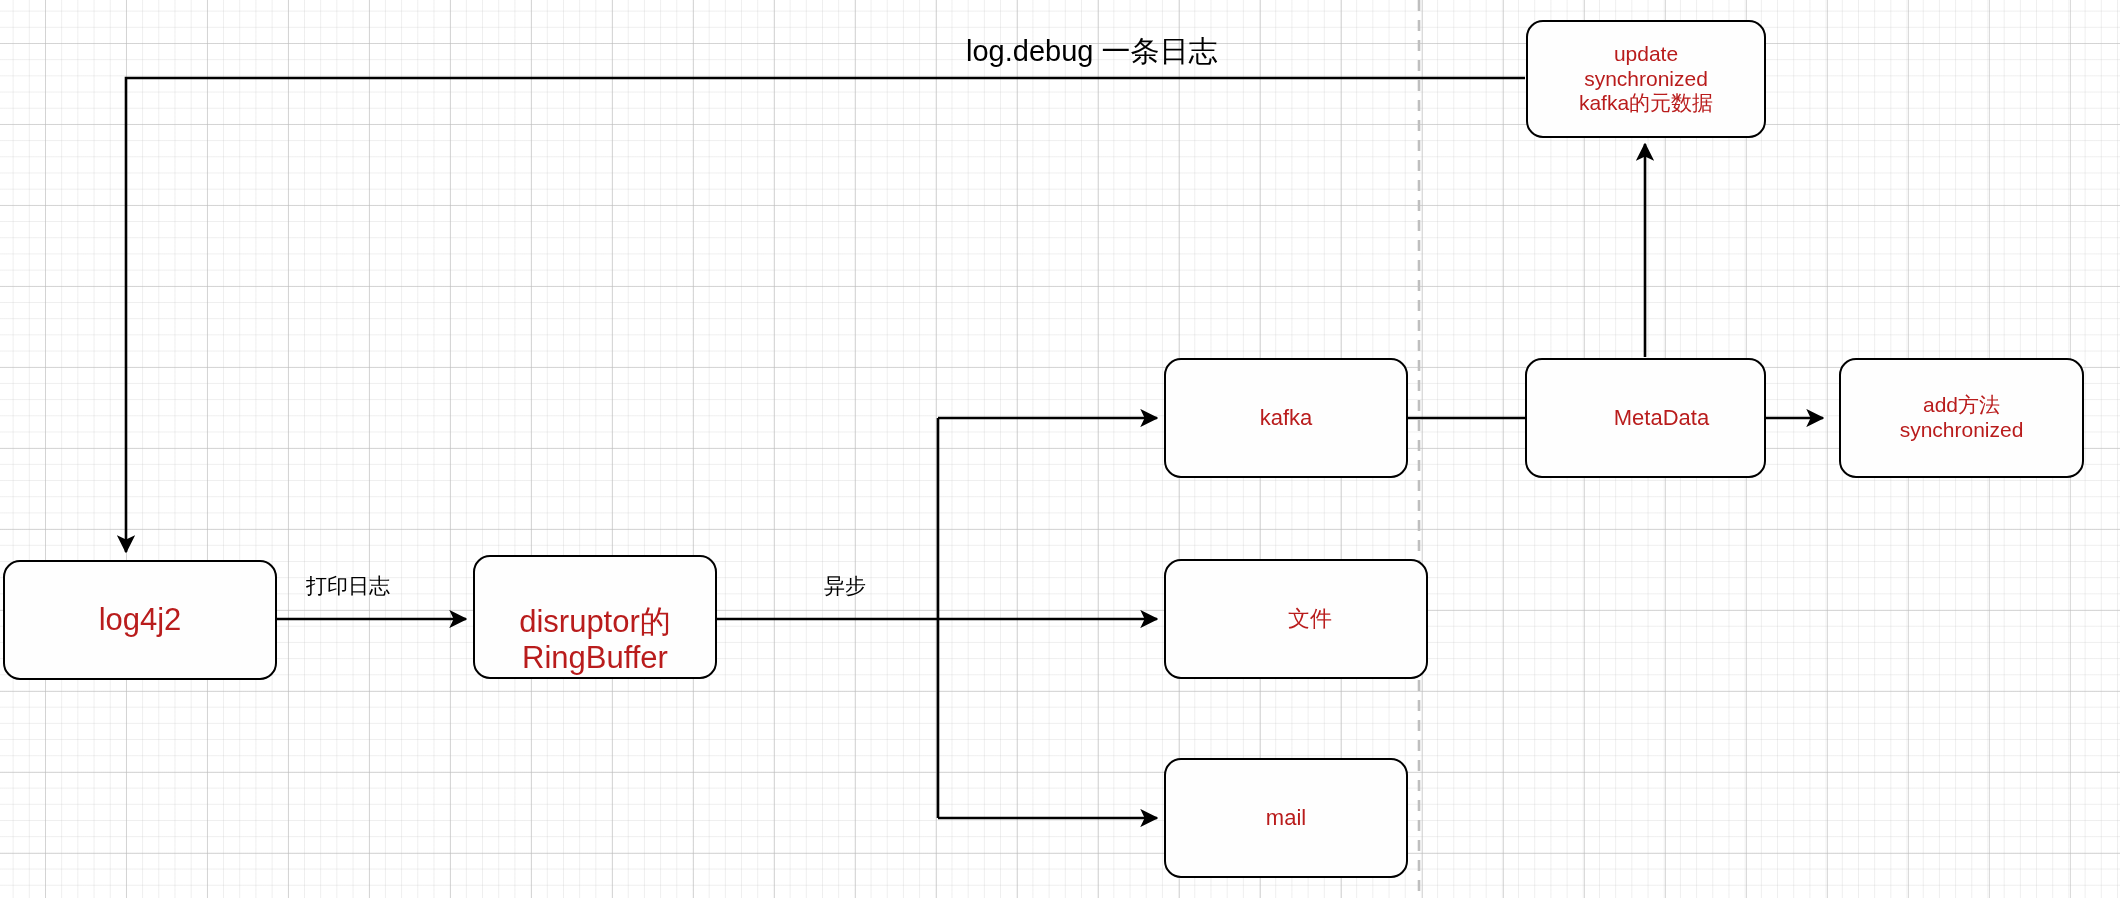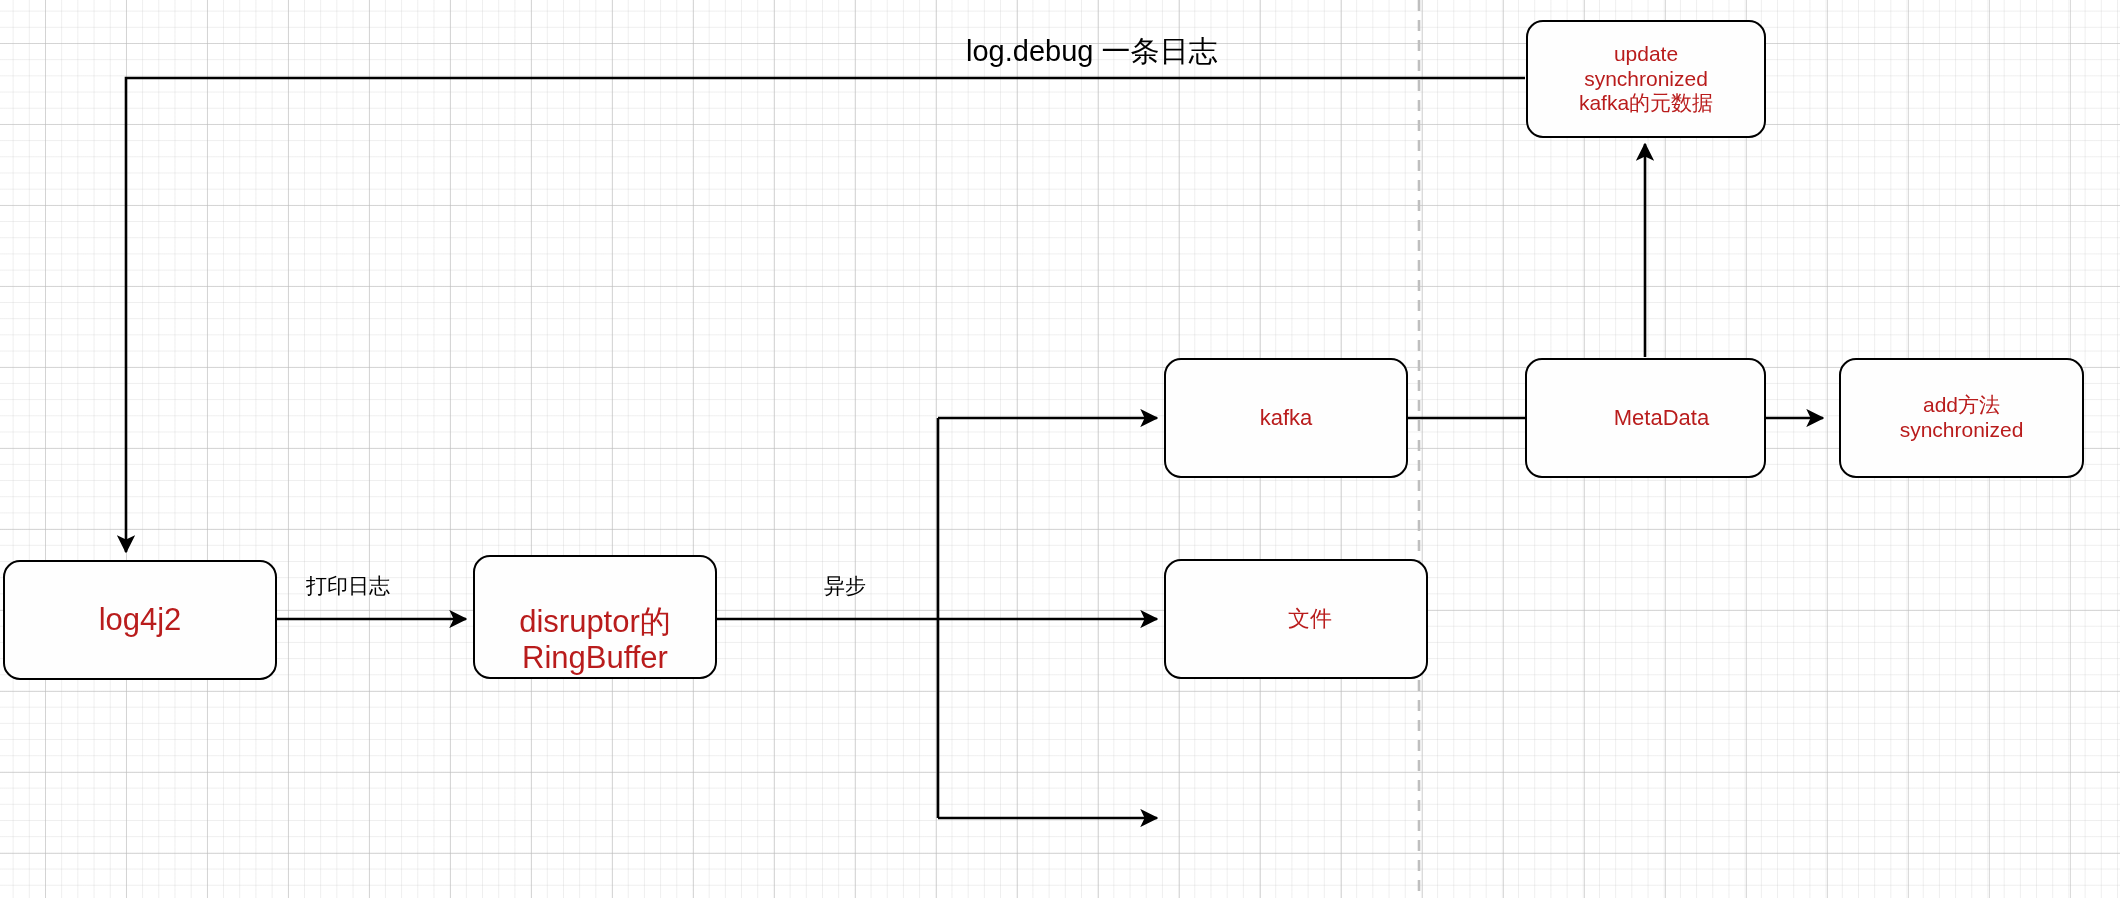--- a/index.html
+++ b/index.html
@@ -104,20 +104,23 @@
   </div>
 
   <div class="node node-md" style="left:1164px; top:358px; width:244px; height:120px;">
     <span>kafka</span>
   </div>
 
   <div class="node node-md" style="left:1164px; top:559px; width:264px; height:120px;padding-left:28px;">
     <span>文件</span>
   </div>
 
+  <div class="node node-md" style="left:1164px; top:758px; width:244px; height:120px;">
+    <span>mail</span>
+  </div>
 
   <div class="node node-md" style="left:1525px; top:358px; width:241px; height:120px;padding-left:32px;">
     <span>MetaData</span>
   </div>
 
   <div class="node node-sm" style="left:1526px; top:20px; width:240px; height:118px;">
     <span>update
 synchronized
 kafka的元数据</span>
   </div>

